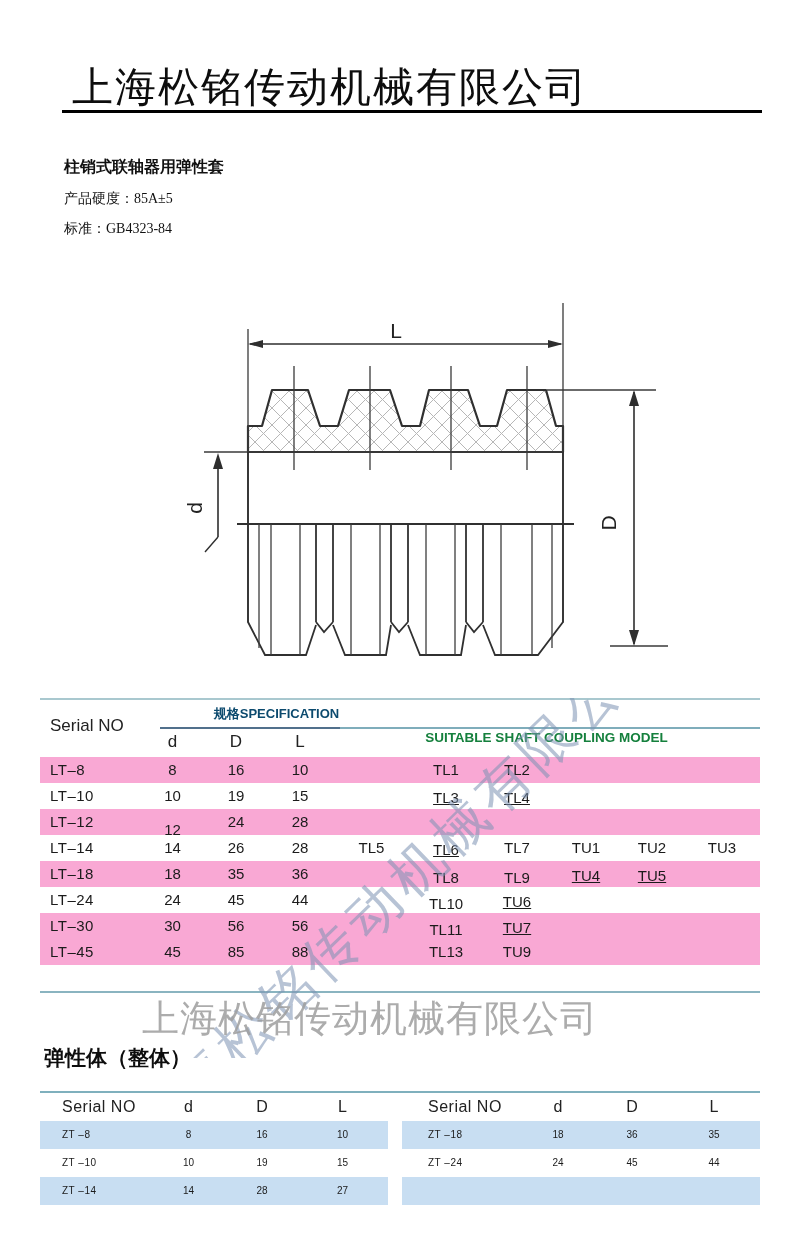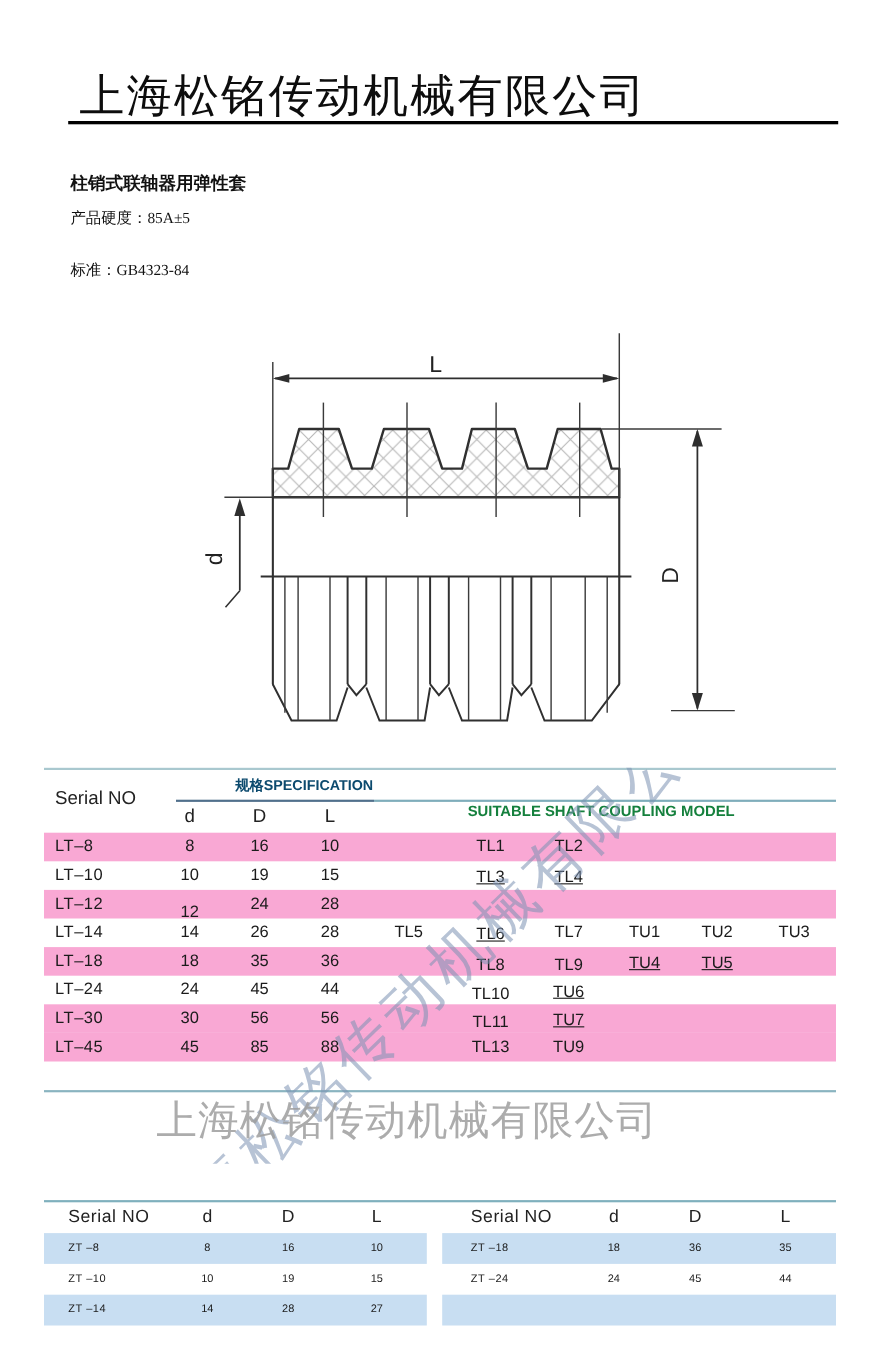--- a/index.html
+++ b/index.html
@@ -6,21 +6,21 @@
   #page{position:relative;width:800px;height:1241px;background:#ffffff;overflow:hidden;
         font-family:"Liberation Sans",sans-serif;color:#1b1b1b;border-radius:14px;}
 
   
   .company-name{position:absolute;left:72px;top:60px;font-family:"Liberation Serif",serif;
         font-size:41px;letter-spacing:2px;color:#0d0d0d;white-space:nowrap;}
   .head-rule{position:absolute;left:62px;top:110px;width:700px;height:3px;background:#000;}
   .product-title{position:absolute;left:64px;top:157px;font-size:16px;font-weight:bold;color:#111;}
   .meta-line{position:absolute;left:64px;font-size:14px;color:#111;font-family:"Liberation Serif",serif;}
   .meta-hardness{top:190px;}
-  .meta-standard{top:237px;}
+  .meta-standard{top:220px;}
 
   
   #drawing{position:absolute;left:0;top:0;width:800px;height:700px;pointer-events:none;}
 
   
   #main-table{position:absolute;left:40px;top:698px;width:720px;height:295px;}
   .tline{position:absolute;height:2px;}
   .tline-top{left:0;top:0;width:720px;background:#a9c8cf;}
   .tline-specu{left:120px;top:29px;width:180px;background:#51708c;}
   .tline-modelu{left:300px;top:29px;width:420px;background:#7fadbb;}
@@ -270,20 +270,21 @@
       </div>
     </div>
     <div class="tline tline-bottom"></div>
   </div>
 
   <div id="wm-layer">
     <div class="wm-diagonal">上海松铭传动机械有限公司</div>
     <div class="wm-horizontal">上海松铭传动机械有限公司</div>
   </div>
 
+  <div class="sec2-title">弹性体（整体）</div>
   <div class="sec2-rule"></div>
 
   <div id="ztable-left" class="ztable">
     <div class="zrow zhead">
       <span class="serial">Serial NO</span>
       <span>d</span>
       <span>D</span>
       <span>L</span>
     </div>
     <div class="zrow blue">

